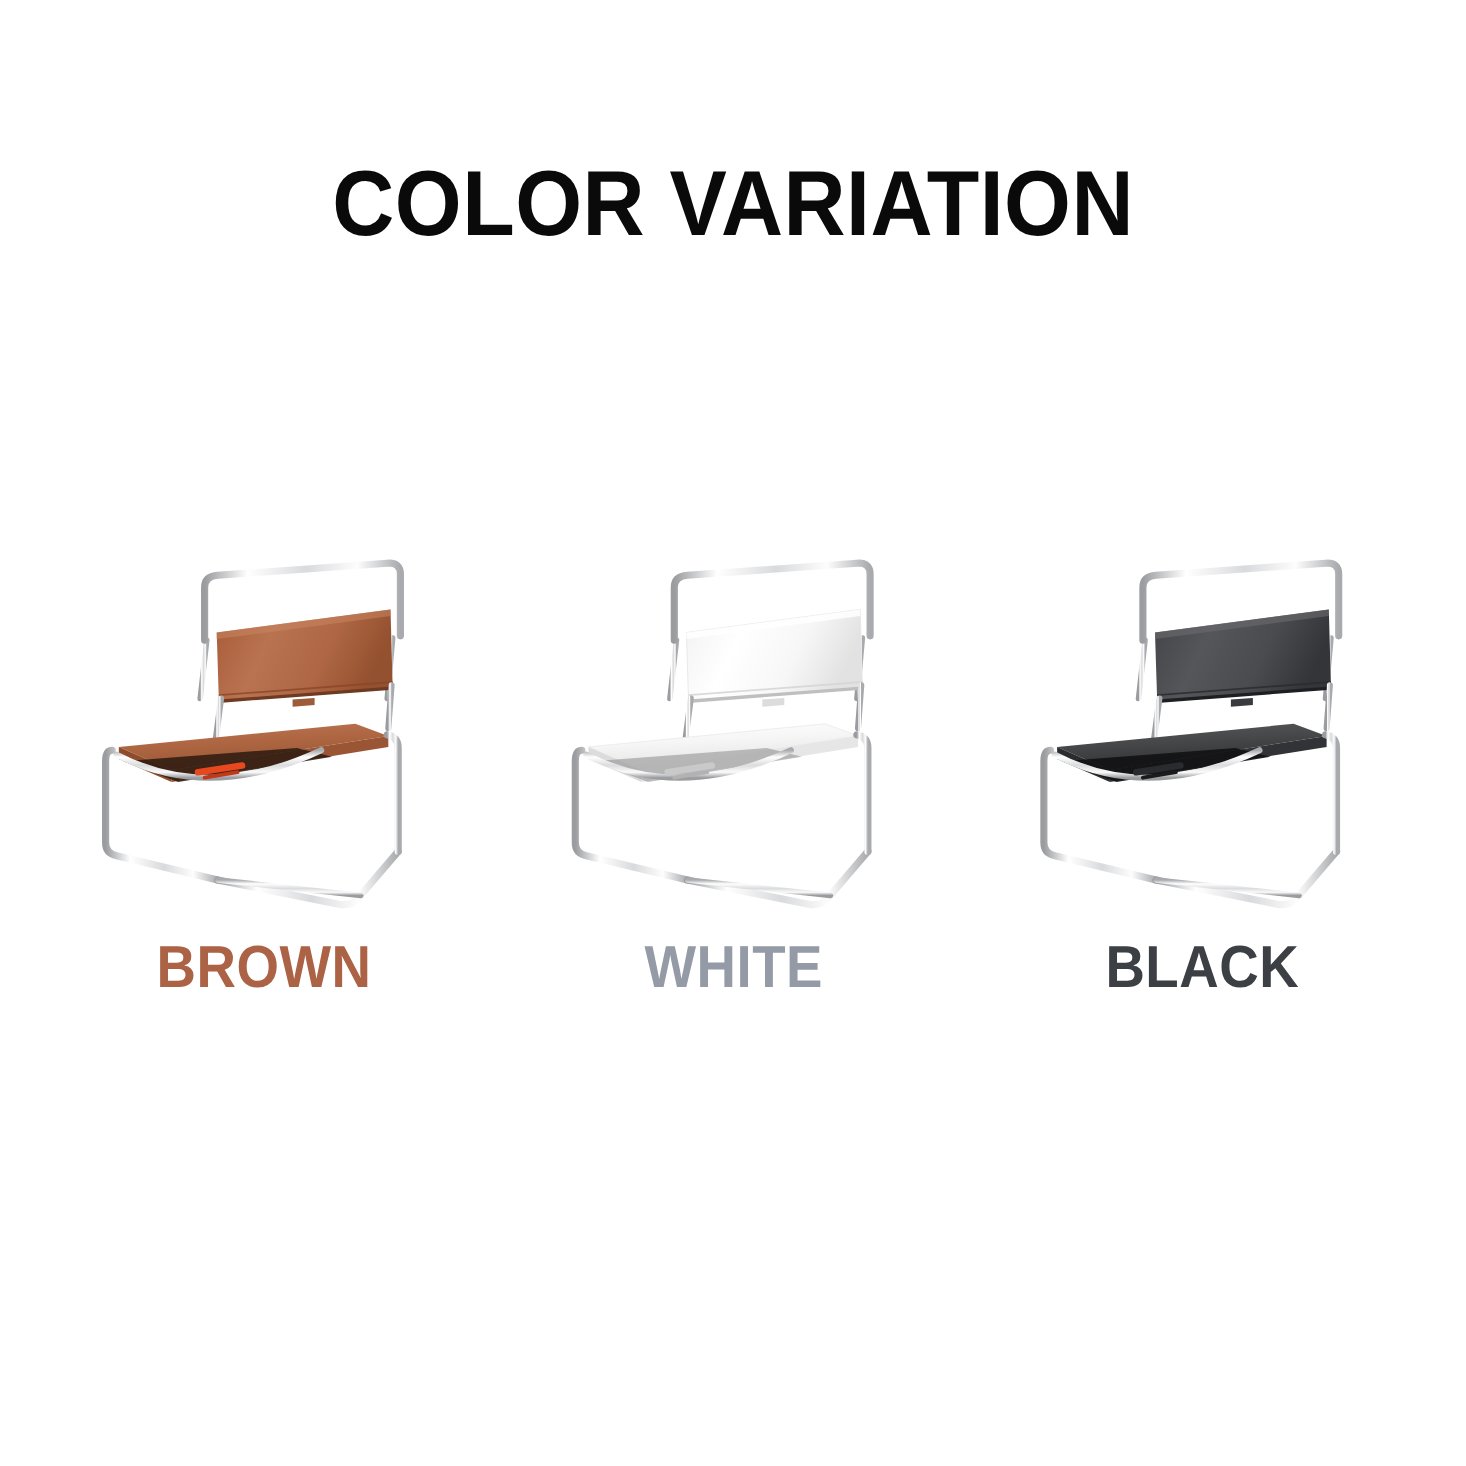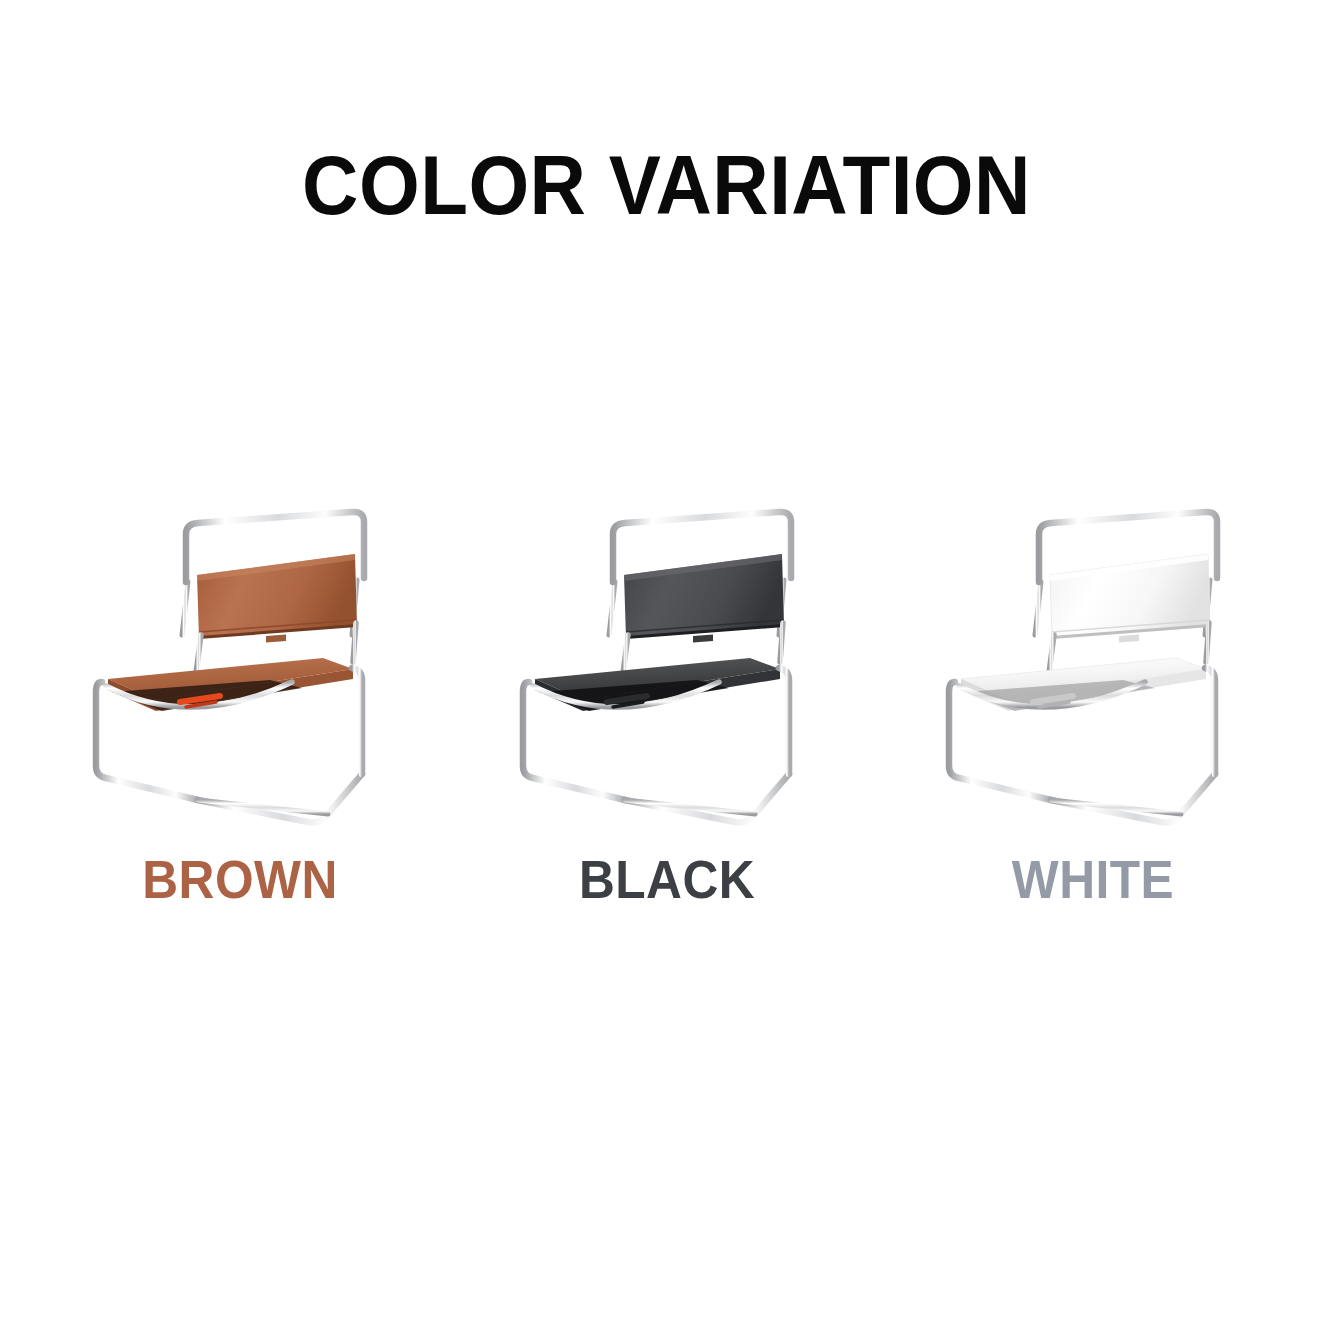--- a/index.html
+++ b/index.html
@@ -158,20 +158,85 @@
           <path d="M128,370 L258,384" stroke="url(#chromeH0)" stroke-width="5" fill="none" stroke-linecap="round"></path>
         </svg>
       </div>
       <div class="swatch-label" style="color:#AC6245">BROWN</div>
     </div>
 
     <div class="variation">
       <div class="chair-wrap">
         <svg class="chair-svg" viewBox="0 0 340 400">
           <defs>
+            <linearGradient id="chrome1" x1="0" y1="0" x2="1" y2="0">
+              <stop offset="0%" stop-color="#9A9C9F"></stop>
+              <stop offset="22%" stop-color="#FFFFFF"></stop>
+              <stop offset="52%" stop-color="#D9DADC"></stop>
+              <stop offset="78%" stop-color="#FDFDFD"></stop>
+              <stop offset="100%" stop-color="#A8AAAD"></stop>
+            </linearGradient>
+            <linearGradient id="chromeH1" x1="0" y1="0" x2="0" y2="1">
+              <stop offset="0%" stop-color="#A8AAAD"></stop>
+              <stop offset="25%" stop-color="#FFFFFF"></stop>
+              <stop offset="55%" stop-color="#DBDCDE"></stop>
+              <stop offset="80%" stop-color="#FAFAFA"></stop>
+              <stop offset="100%" stop-color="#9A9C9F"></stop>
+            </linearGradient>
+            <linearGradient id="back1" x1="0" y1="0" x2="1" y2="0.25">
+              <stop offset="0%" stop-color="#F2F2F2"></stop>
+              <stop offset="35%" stop-color="#FFFFFF"></stop>
+              <stop offset="70%" stop-color="#F7F7F7"></stop>
+              <stop offset="100%" stop-color="#E2E2E2"></stop>
+            </linearGradient>
+            <linearGradient id="seat1" x1="0" y1="0" x2="0.3" y2="1">
+              <stop offset="0%" stop-color="#FFFFFF"></stop>
+              <stop offset="45%" stop-color="#F6F6F6"></stop>
+              <stop offset="100%" stop-color="#E3E3E3"></stop>
+            </linearGradient>
+          </defs>
+
+          <path d="M118,152 L112,205" stroke="url(#chrome1)" stroke-width="5" fill="none" stroke-linecap="round"></path>
+          <path d="M287,150 L282,205" stroke="url(#chrome1)" stroke-width="5" fill="none" stroke-linecap="round"></path>
+
+          <path d="M116,152 L116,104 Q116,94 128,93 L282,82 Q294,81 294,92 L294,148" stroke="url(#chrome1)" stroke-width="6.5" fill="none" stroke-linecap="round" stroke-linejoin="round"></path>
+
+          <path d="M127,145 L285,124 L287,196 L129,208 Z" fill="url(#back1)" stroke="#E6E6E6" stroke-width="0.8"></path>
+          <path d="M127,145 L285,124 L285,130 L127,151 Z" fill="#FFFFFF" opacity="0.85"></path>
+          <path d="M129,202 L287,190" stroke="#D6D6D6" stroke-width="1.6" fill="none" opacity="0.9"></path>
+          <path d="M129,207.5 L287,195.5" stroke="#BFBFBF" stroke-width="3" fill="none"></path>
+          <path d="M196,206 L216,204.5 L216,211 L196,212.5 Z" fill="#DCDCDC"></path>
+
+          <path d="M131,205 L126,243" stroke="url(#chrome1)" stroke-width="5.5" fill="none" stroke-linecap="round"></path>
+          <path d="M286,193 L283,232" stroke="url(#chrome1)" stroke-width="5.5" fill="none" stroke-linecap="round"></path>
+
+          <path d="M38,249 L253,228 L283,239 L86,270 Z" fill="url(#seat1)" stroke="#EAEAEA" stroke-width="0.8"></path>
+          <path d="M38,249 L86,270 L86,281 L38,260 Z" fill="#DCDCDC"></path>
+          <path d="M86,270 L283,239 L283,249 L86,281 Z" fill="#E6E6E6"></path>
+          <path d="M42,262 L92,281 L232,258 L200,250 Z" fill="#8D8D8D" opacity="0.55"></path>
+
+          <path d="M36,256 Q120,300 222,252" stroke="url(#chromeH1)" stroke-width="5.5" fill="none" stroke-linecap="round"></path>
+
+          <path d="M110,272 L150,266" stroke="#C9C9C9" stroke-width="6" stroke-linecap="round" fill="none"></path>
+          <path d="M116,277 L146,272" stroke="#B2B2B2" stroke-width="3.5" stroke-linecap="round" fill="none"></path>
+
+          <path d="M32,252 Q26,252 26,262 L26,336 Q26,346 36,348 L128,370" stroke="url(#chrome1)" stroke-width="6.5" fill="none" stroke-linecap="round" stroke-linejoin="round"></path>
+          <path d="M206,262 L206,356" stroke="url(#chrome1)" stroke-width="6.5" fill="none" stroke-linecap="round"></path>
+          <path d="M128,370 L238,392 Q250,394 256,386 L292,344" stroke="url(#chrome1)" stroke-width="6.5" fill="none" stroke-linecap="round" stroke-linejoin="round"></path>
+          <path d="M292,344 L292,250 Q292,240 282,238" stroke="url(#chrome1)" stroke-width="6.5" fill="none" stroke-linecap="round" stroke-linejoin="round"></path>
+          <path d="M128,370 L258,384" stroke="url(#chromeH1)" stroke-width="5" fill="none" stroke-linecap="round"></path>
+        </svg>
+      </div>
+      <div class="swatch-label" style="color:#949BA7">WHITE</div>
+    </div>
+
+    <div class="variation">
+      <div class="chair-wrap">
+        <svg class="chair-svg" viewBox="0 0 340 400">
+          <defs>
             <linearGradient id="chrome2" x1="0" y1="0" x2="1" y2="0">
               <stop offset="0%" stop-color="#9A9C9F"></stop>
               <stop offset="22%" stop-color="#FFFFFF"></stop>
               <stop offset="52%" stop-color="#D9DADC"></stop>
               <stop offset="78%" stop-color="#FDFDFD"></stop>
               <stop offset="100%" stop-color="#A8AAAD"></stop>
             </linearGradient>
             <linearGradient id="chromeH2" x1="0" y1="0" x2="0" y2="1">
               <stop offset="0%" stop-color="#A8AAAD"></stop>
               <stop offset="25%" stop-color="#FFFFFF"></stop>
@@ -219,79 +284,14 @@
           <path d="M32,252 Q26,252 26,262 L26,336 Q26,346 36,348 L128,370" stroke="url(#chrome2)" stroke-width="6.5" fill="none" stroke-linecap="round" stroke-linejoin="round"></path>
           <path d="M206,262 L206,356" stroke="url(#chrome2)" stroke-width="6.5" fill="none" stroke-linecap="round"></path>
           <path d="M128,370 L238,392 Q250,394 256,386 L292,344" stroke="url(#chrome2)" stroke-width="6.5" fill="none" stroke-linecap="round" stroke-linejoin="round"></path>
           <path d="M292,344 L292,250 Q292,240 282,238" stroke="url(#chrome2)" stroke-width="6.5" fill="none" stroke-linecap="round" stroke-linejoin="round"></path>
           <path d="M128,370 L258,384" stroke="url(#chromeH2)" stroke-width="5" fill="none" stroke-linecap="round"></path>
         </svg>
       </div>
       <div class="swatch-label" style="color:#3C4045">BLACK</div>
     </div>
 
-    <div class="variation">
-      <div class="chair-wrap">
-        <svg class="chair-svg" viewBox="0 0 340 400">
-          <defs>
-            <linearGradient id="chrome1" x1="0" y1="0" x2="1" y2="0">
-              <stop offset="0%" stop-color="#9A9C9F"></stop>
-              <stop offset="22%" stop-color="#FFFFFF"></stop>
-              <stop offset="52%" stop-color="#D9DADC"></stop>
-              <stop offset="78%" stop-color="#FDFDFD"></stop>
-              <stop offset="100%" stop-color="#A8AAAD"></stop>
-            </linearGradient>
-            <linearGradient id="chromeH1" x1="0" y1="0" x2="0" y2="1">
-              <stop offset="0%" stop-color="#A8AAAD"></stop>
-              <stop offset="25%" stop-color="#FFFFFF"></stop>
-              <stop offset="55%" stop-color="#DBDCDE"></stop>
-              <stop offset="80%" stop-color="#FAFAFA"></stop>
-              <stop offset="100%" stop-color="#9A9C9F"></stop>
-            </linearGradient>
-            <linearGradient id="back1" x1="0" y1="0" x2="1" y2="0.25">
-              <stop offset="0%" stop-color="#F2F2F2"></stop>
-              <stop offset="35%" stop-color="#FFFFFF"></stop>
-              <stop offset="70%" stop-color="#F7F7F7"></stop>
-              <stop offset="100%" stop-color="#E2E2E2"></stop>
-            </linearGradient>
-            <linearGradient id="seat1" x1="0" y1="0" x2="0.3" y2="1">
-              <stop offset="0%" stop-color="#FFFFFF"></stop>
-              <stop offset="45%" stop-color="#F6F6F6"></stop>
-              <stop offset="100%" stop-color="#E3E3E3"></stop>
-            </linearGradient>
-          </defs>
-
-          <path d="M118,152 L112,205" stroke="url(#chrome1)" stroke-width="5" fill="none" stroke-linecap="round"></path>
-          <path d="M287,150 L282,205" stroke="url(#chrome1)" stroke-width="5" fill="none" stroke-linecap="round"></path>
-
-          <path d="M116,152 L116,104 Q116,94 128,93 L282,82 Q294,81 294,92 L294,148" stroke="url(#chrome1)" stroke-width="6.5" fill="none" stroke-linecap="round" stroke-linejoin="round"></path>
-
-          <path d="M127,145 L285,124 L287,196 L129,208 Z" fill="url(#back1)" stroke="#E6E6E6" stroke-width="0.8"></path>
-          <path d="M127,145 L285,124 L285,130 L127,151 Z" fill="#FFFFFF" opacity="0.85"></path>
-          <path d="M129,202 L287,190" stroke="#D6D6D6" stroke-width="1.6" fill="none" opacity="0.9"></path>
-          <path d="M129,207.5 L287,195.5" stroke="#BFBFBF" stroke-width="3" fill="none"></path>
-          <path d="M196,206 L216,204.5 L216,211 L196,212.5 Z" fill="#DCDCDC"></path>
-
-          <path d="M131,205 L126,243" stroke="url(#chrome1)" stroke-width="5.5" fill="none" stroke-linecap="round"></path>
-          <path d="M286,193 L283,232" stroke="url(#chrome1)" stroke-width="5.5" fill="none" stroke-linecap="round"></path>
-
-          <path d="M38,249 L253,228 L283,239 L86,270 Z" fill="url(#seat1)" stroke="#EAEAEA" stroke-width="0.8"></path>
-          <path d="M38,249 L86,270 L86,281 L38,260 Z" fill="#DCDCDC"></path>
-          <path d="M86,270 L283,239 L283,249 L86,281 Z" fill="#E6E6E6"></path>
-          <path d="M42,262 L92,281 L232,258 L200,250 Z" fill="#8D8D8D" opacity="0.55"></path>
-
-          <path d="M36,256 Q120,300 222,252" stroke="url(#chromeH1)" stroke-width="5.5" fill="none" stroke-linecap="round"></path>
-
-          <path d="M110,272 L150,266" stroke="#C9C9C9" stroke-width="6" stroke-linecap="round" fill="none"></path>
-          <path d="M116,277 L146,272" stroke="#B2B2B2" stroke-width="3.5" stroke-linecap="round" fill="none"></path>
-
-          <path d="M32,252 Q26,252 26,262 L26,336 Q26,346 36,348 L128,370" stroke="url(#chrome1)" stroke-width="6.5" fill="none" stroke-linecap="round" stroke-linejoin="round"></path>
-          <path d="M206,262 L206,356" stroke="url(#chrome1)" stroke-width="6.5" fill="none" stroke-linecap="round"></path>
-          <path d="M128,370 L238,392 Q250,394 256,386 L292,344" stroke="url(#chrome1)" stroke-width="6.5" fill="none" stroke-linecap="round" stroke-linejoin="round"></path>
-          <path d="M292,344 L292,250 Q292,240 282,238" stroke="url(#chrome1)" stroke-width="6.5" fill="none" stroke-linecap="round" stroke-linejoin="round"></path>
-          <path d="M128,370 L258,384" stroke="url(#chromeH1)" stroke-width="5" fill="none" stroke-linecap="round"></path>
-        </svg>
-      </div>
-      <div class="swatch-label" style="color:#949BA7">WHITE</div>
-    </div>
-
   </div>
 </div>
 
 </body></html>

